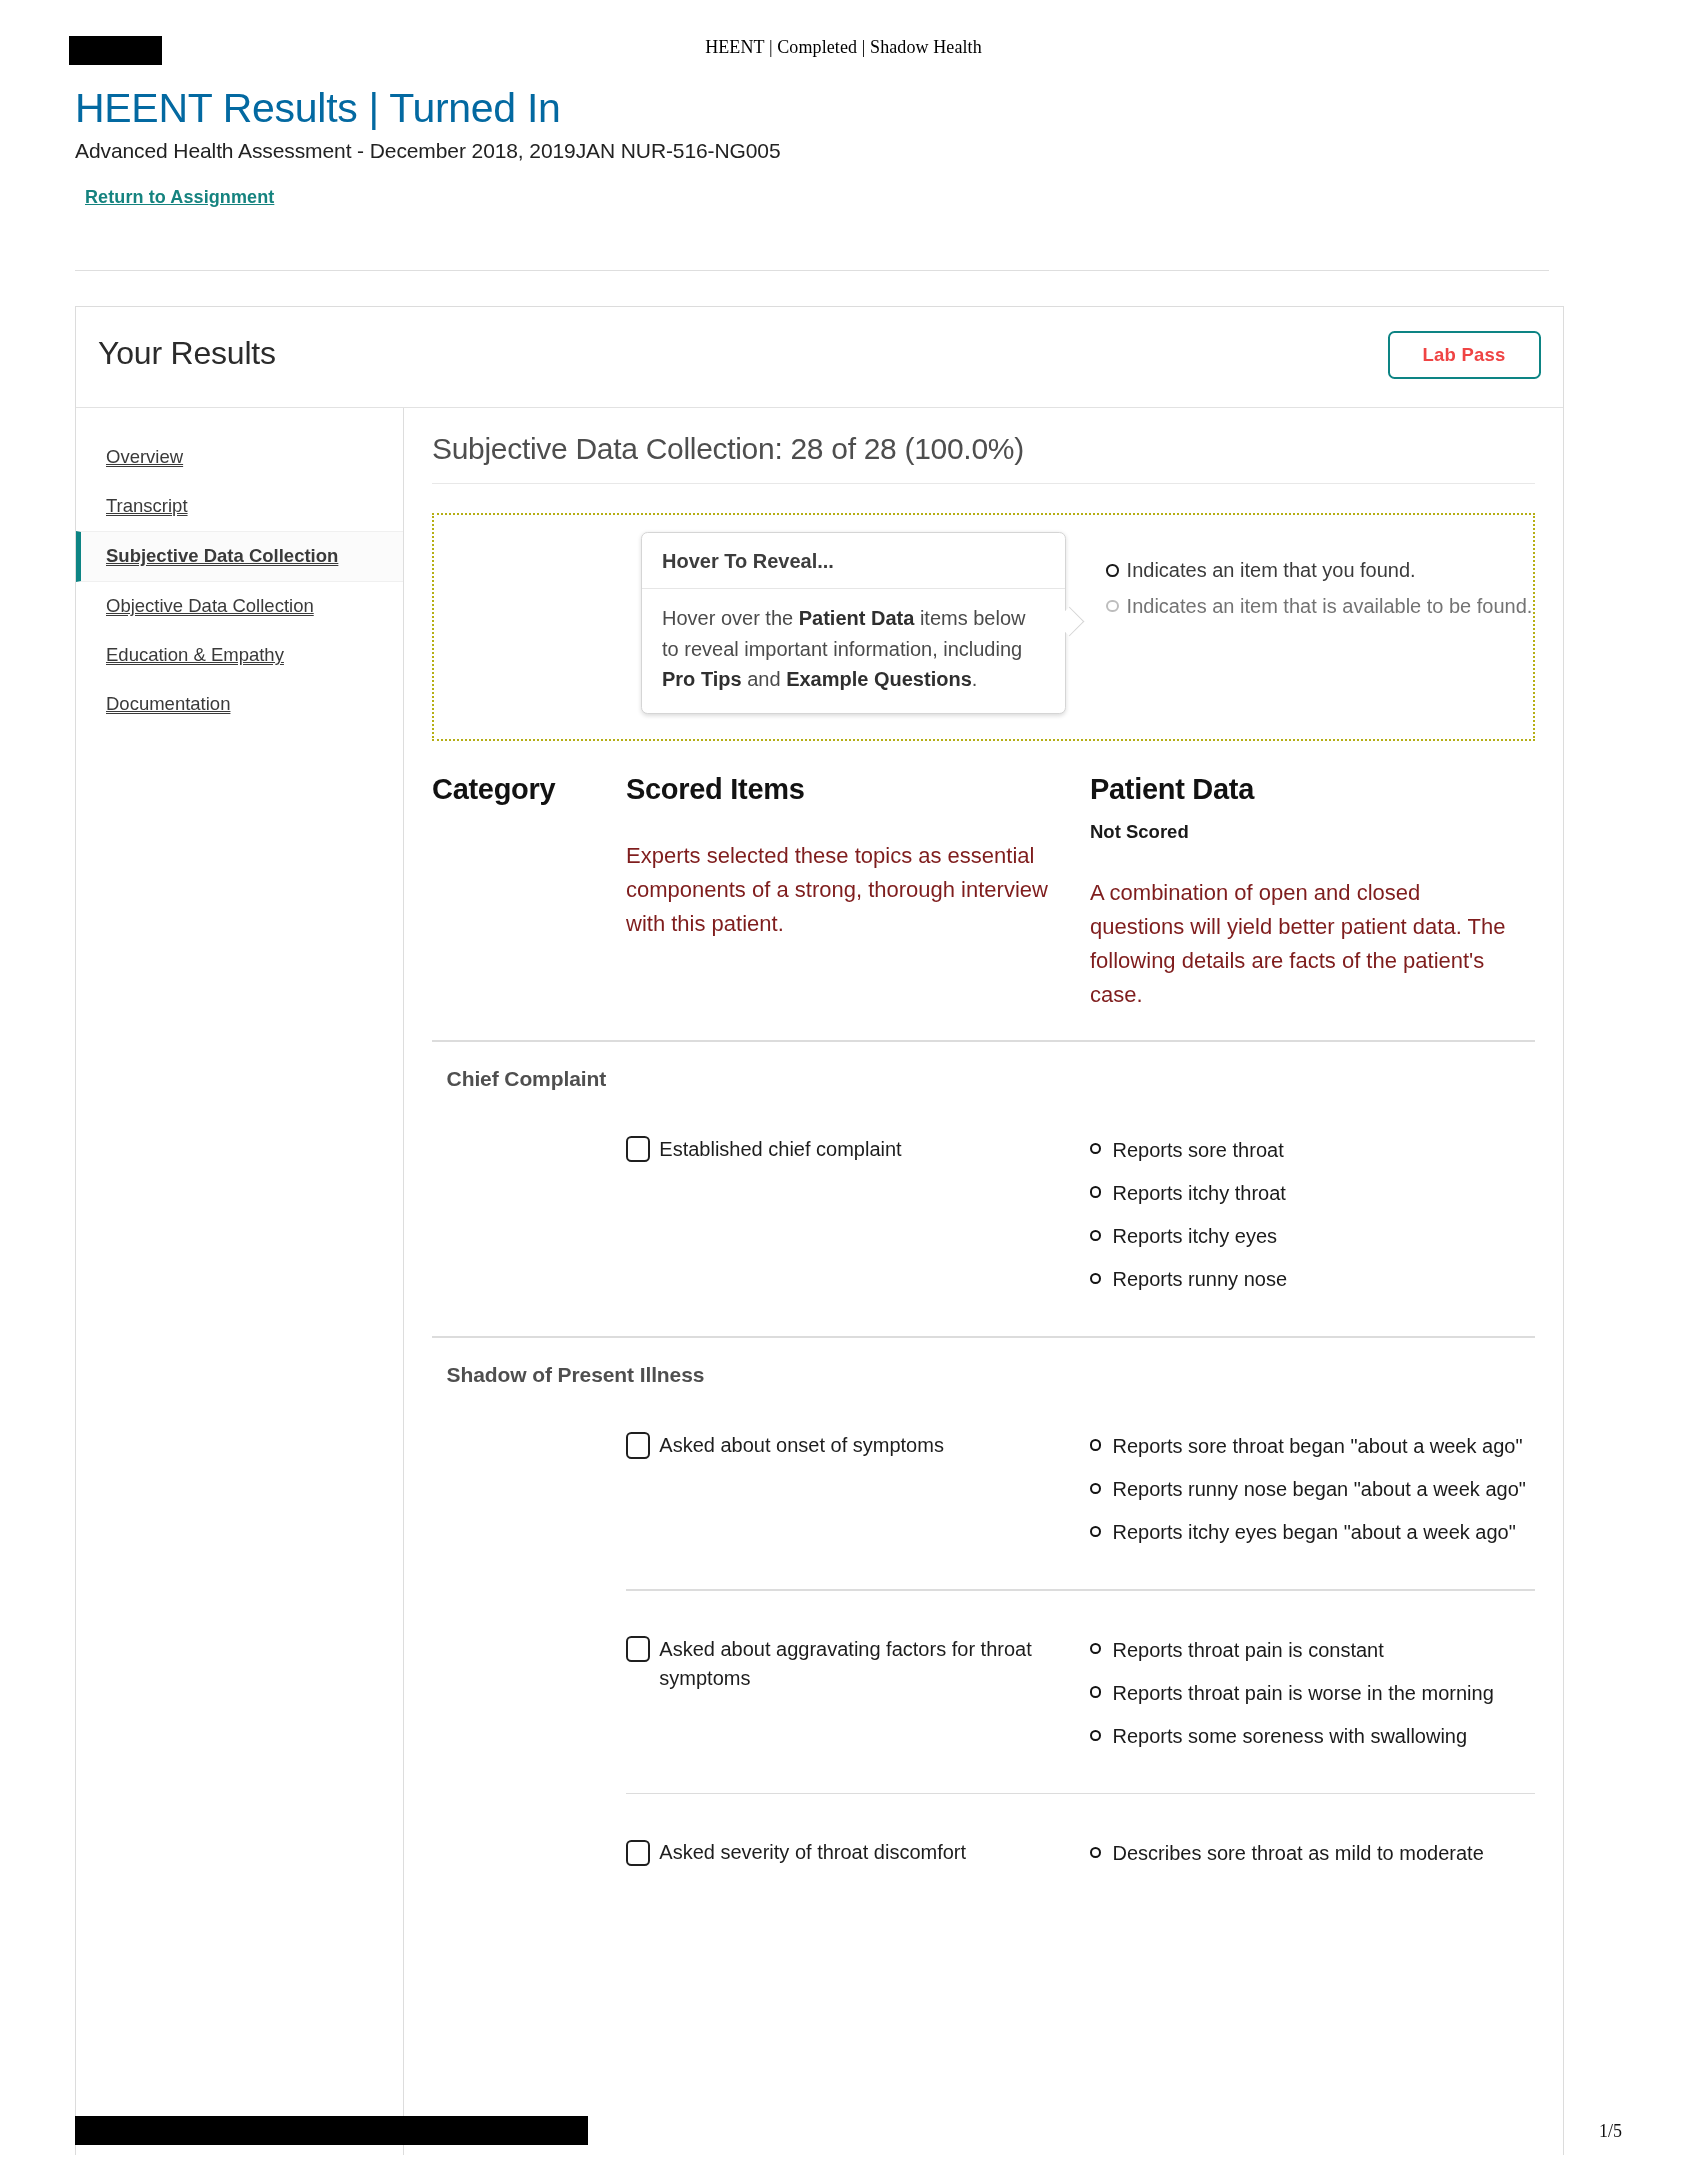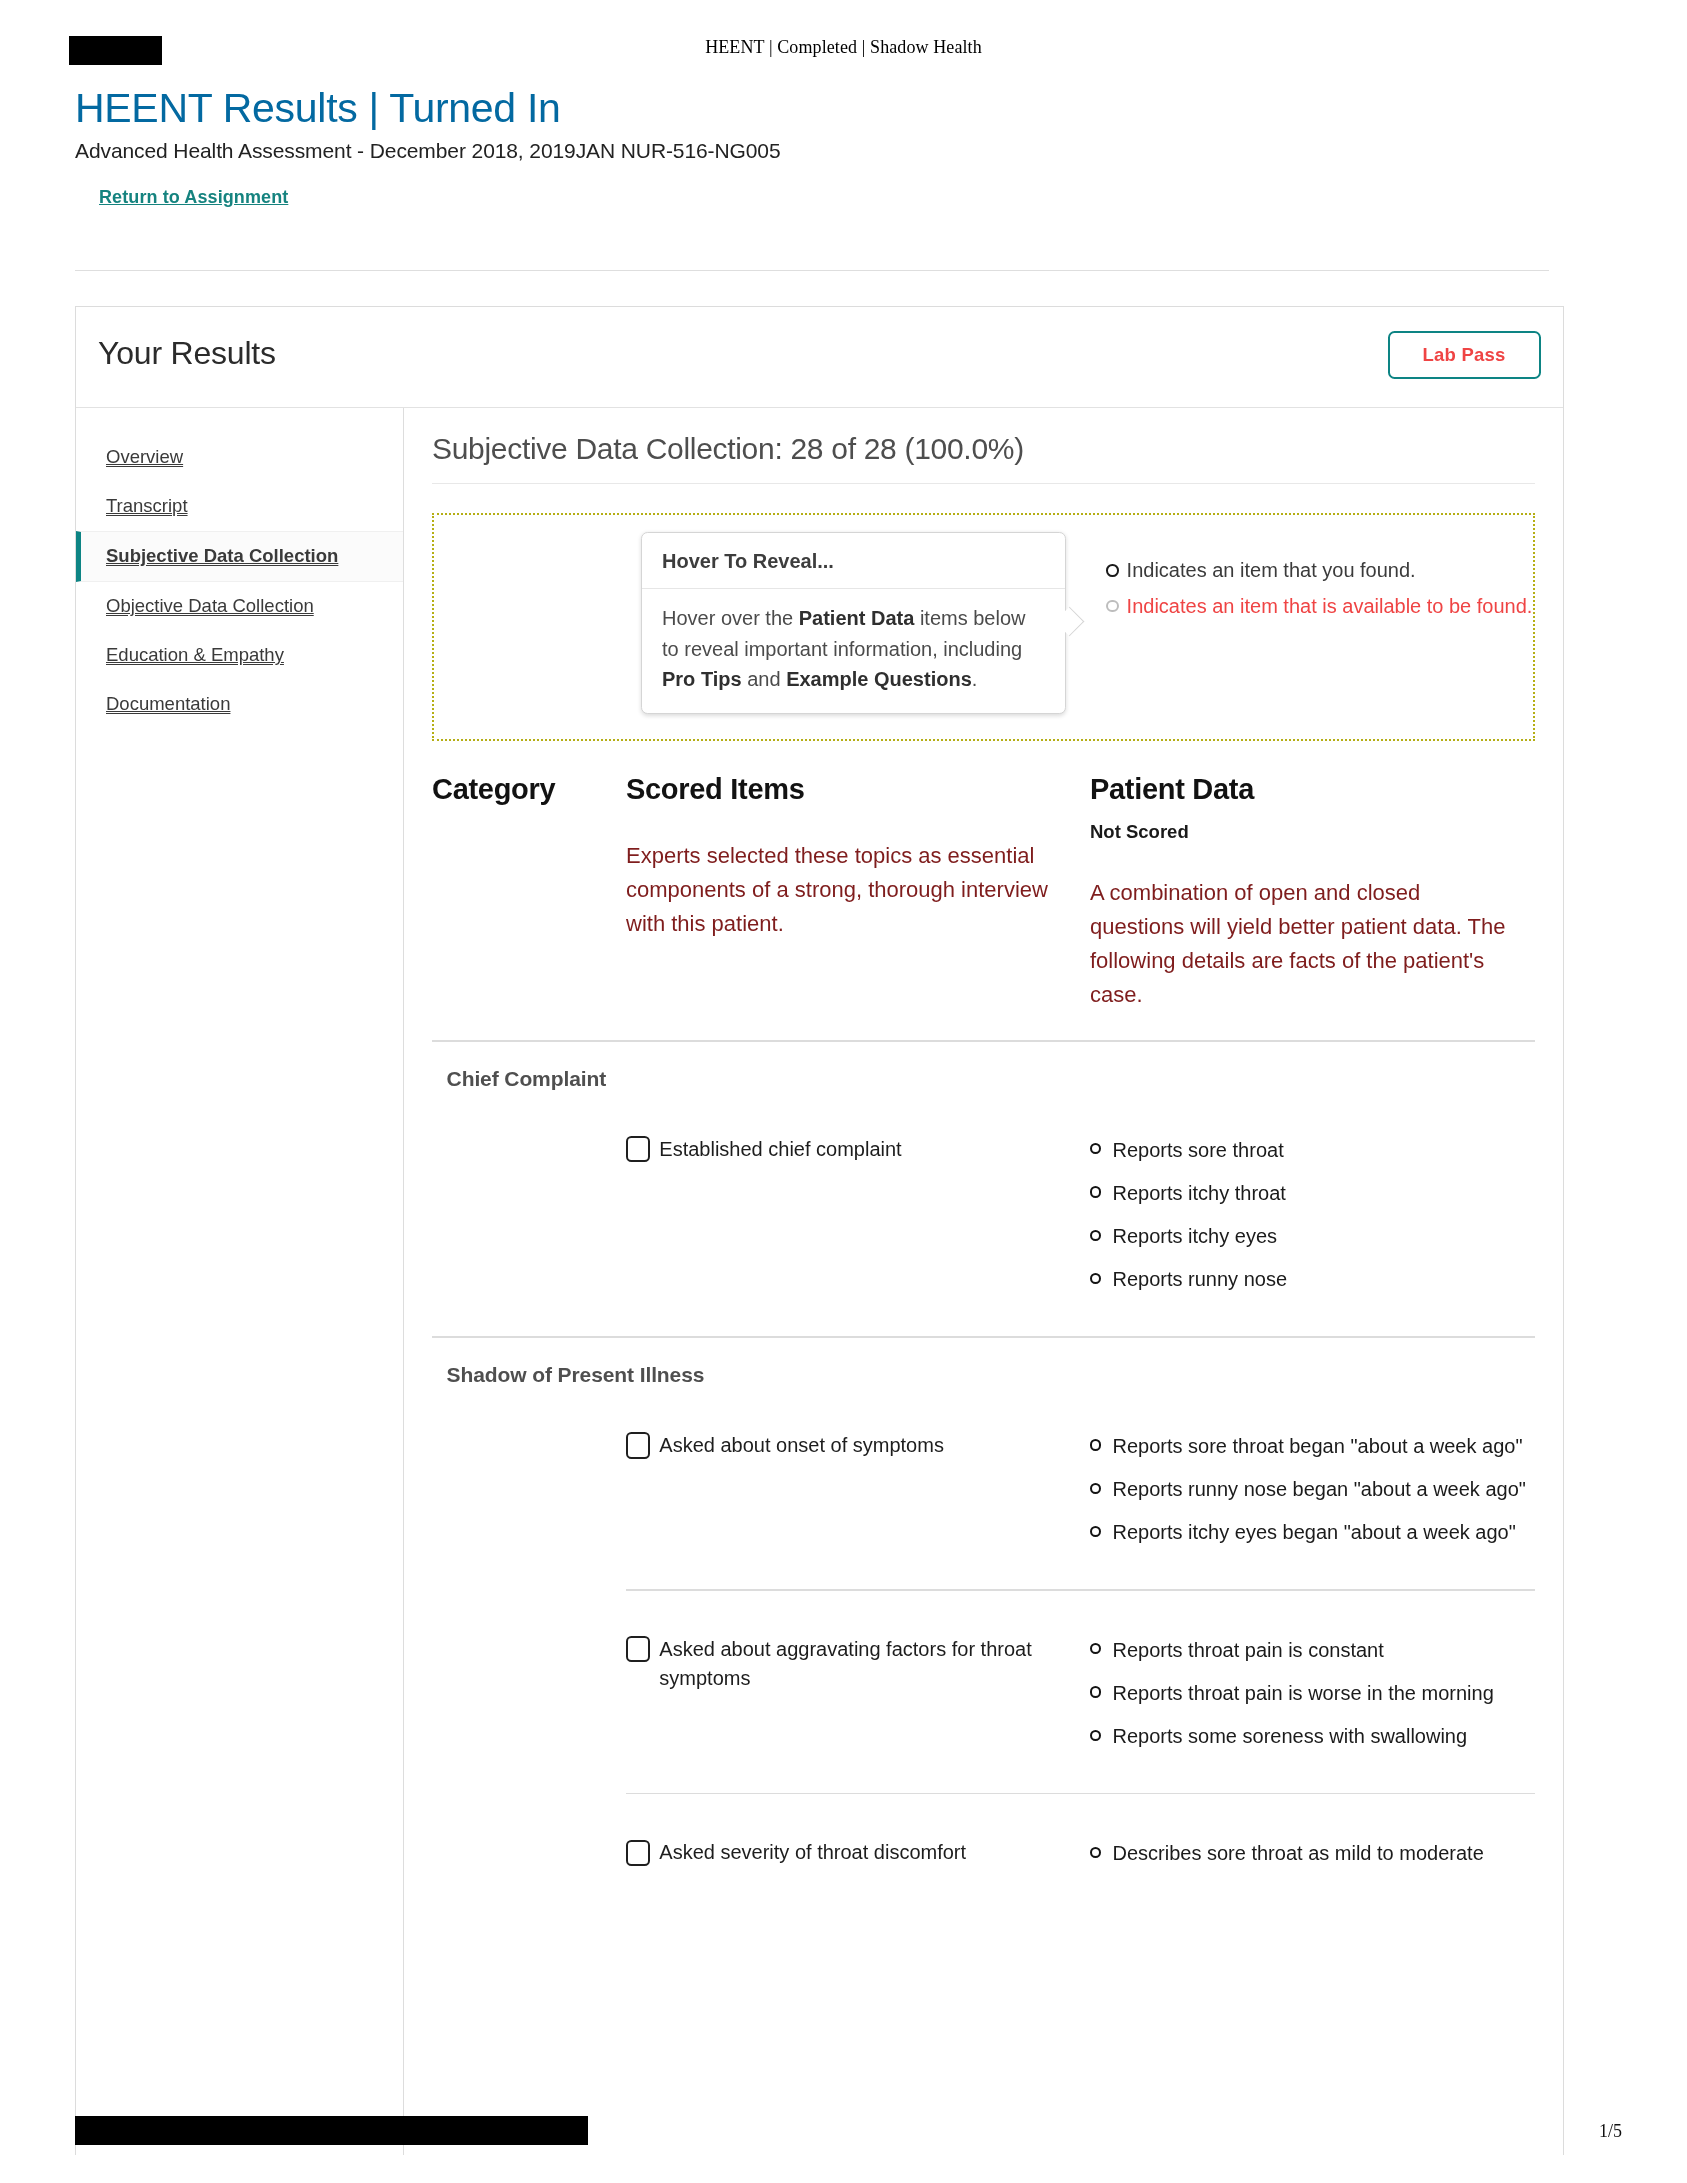--- a/index.html
+++ b/index.html
@@ -50,21 +50,21 @@
   .page-subtitle {
     margin-top: 7.3px;
     font-size: 21px;
     font-weight: 400;
     color: #222;
     letter-spacing: -0.1px;
   }
   .return-link {
     display: inline-block;
     margin-top: 24px;
-    margin-left: 24px;
+    margin-left: 10px;
     font-size: 18px;
     font-weight: 700;
     color: #15837f;
     text-decoration: underline;
     letter-spacing: 0.1px;
   }
 
   .top-rule {
     position: absolute;
     top: 270px;
@@ -206,21 +206,21 @@
     left: 672px;
     top: 40px;
     width: 457px;
   }
   .legend-row {
     font-size: 20px;
     line-height: 1.52;
     color: #3b3b3b;
     margin-bottom: 5.3px;
   }
-  .legend-row.muted { color: #ef4444; }
+  .legend-row.muted { color: #737373; }
   .lmark {
     display: inline-block;
     width: 12.6px; height: 12.6px;
     border: 2px solid #1b1b1b;
     border-radius: 50%;
     margin-right: 8px;
     vertical-align: 0.7px;
   }
   .legend-row.muted .lmark { border-color: #bdbdbd; }
 

